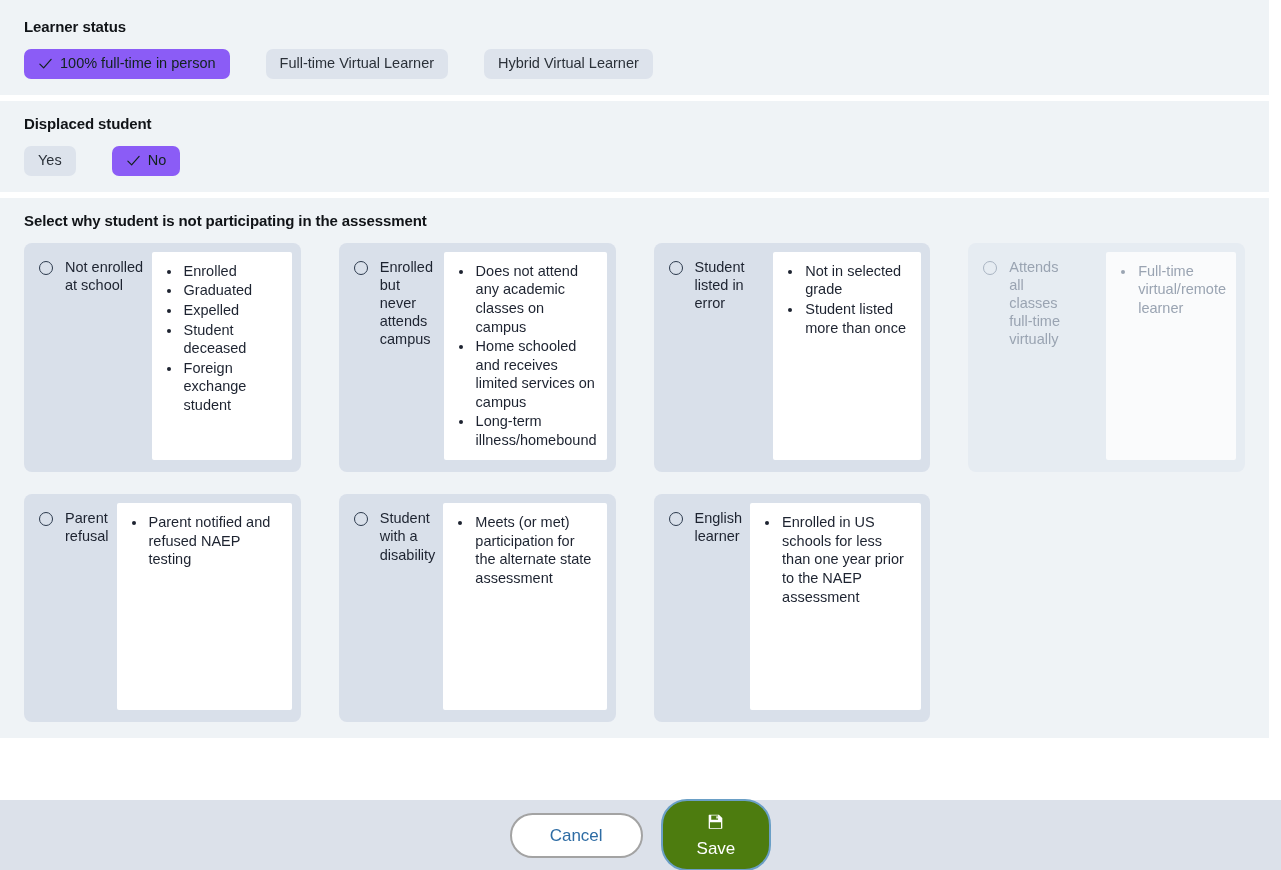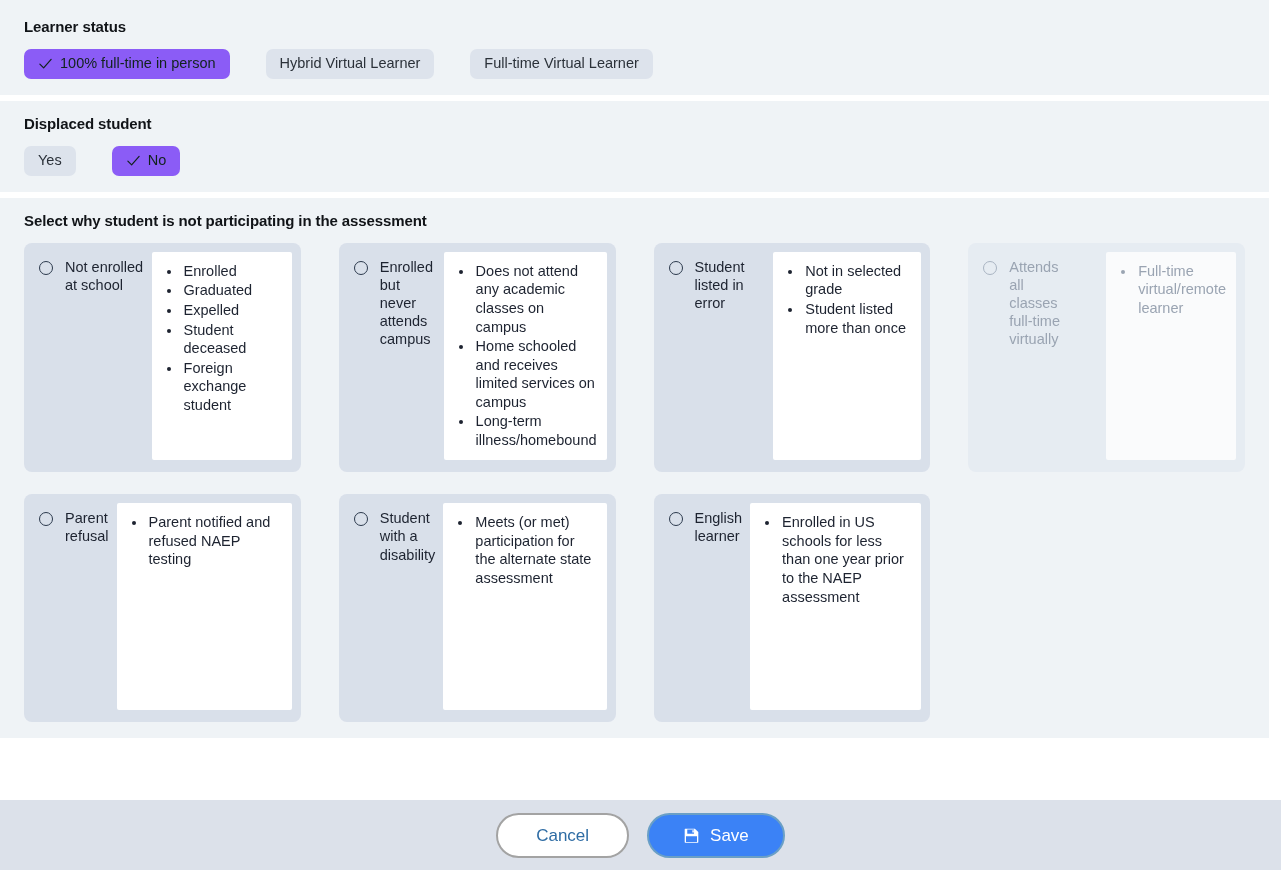--- a/index.html
+++ b/index.html
@@ -173,24 +173,25 @@
     cursor: pointer;
     line-height: 1;
   }
   .btn-cancel {
     background: #ffffff;
     color: #2e6ca4;
     border: 2px solid #a3a3a3;
     padding: 12px 38px;
   }
   .btn-save {
-    background: #3b82f6;
+    background: #4d7c0f;
     color: #ffffff;
     border: 2px solid #6a9fc6;
     padding: 12px 34px;
+    flex-direction: column;
   }
   .btn-save .save-ico { display: inline-block; width: 17px; height: 17px; }
   .btn-save .save-ico svg { display: block; }
 </style>
 </head>
 <body>
 
 <div id="app">
   <div class="scroll-area">
 
@@ -200,24 +201,24 @@
           <div class="chip-row">
             <button class="chip selected">
               <span class="check">
                 <svg viewBox="0 0 16 16" width="15" height="15" aria-hidden="true">
                   <path d="M2 8.6 L6 12.6 L14 3.6" fill="none" stroke="#11231c" stroke-width="1.3" stroke-linecap="round" stroke-linejoin="round"></path>
                 </svg>
               </span>
               <span>100% full-time in person</span>
             </button>
             <button class="chip">
+              <span>Full-time Virtual Learner</span>
+            </button>
+            <button class="chip">
               <span>Hybrid Virtual Learner</span>
-            </button>
-            <button class="chip">
-              <span>Full-time Virtual Learner</span>
             </button>
           </div>
         </div>
         <div class="panel">
           <div class="panel-title">Displaced student</div>
           <div class="chip-row">
             <button class="chip">
               <span>Yes</span>
             </button>
             <button class="chip selected">

